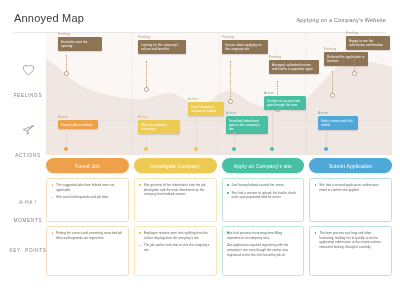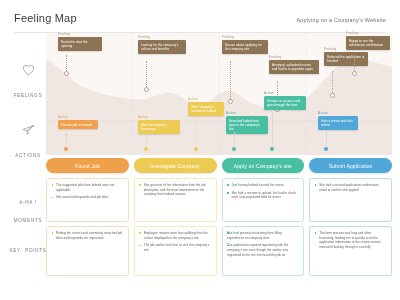--- a/index.html
+++ b/index.html
@@ -98,21 +98,21 @@
     content:""; position:absolute; left:0; top:1.3px;
     width:1.6px; height:1.6px; border-radius:.3px;
   }
 </style>
 <style>.card li[data-idx="0"]::before{background:#efa04b;}.card li[data-idx="1"]::before{background:#efa04b;}.card li[data-idx="2"]::before{background:#edca52;}.card li[data-idx="3"]::before{background:#48bfa0;}.card li[data-idx="4"]::before{background:#48bfa0;}.card li[data-idx="5"]::before{background:#4fa8d8;}.card li[data-idx="6"]::before{background:#efa04b;}.card li[data-idx="7"]::before{background:#edca52;}.card li[data-idx="8"]::before{background:#edca52;}.card li[data-idx="9"]::before{background:#48bfa0;}.card li[data-idx="10"]::before{background:#48bfa0;}.card li[data-idx="11"]::before{background:#4fa8d8;}</style></head>
 <body>
 
 <div class="page">
 
   <div class="header">
-    <div class="title">Feeling Map</div>
+    <div class="title">Annoyed Map</div>
     <div class="subtitle">Applying on a Company's Website</div>
   </div>
   <div class="rule"></div>
 
   <div class="rowlabel" style="top:62px;">
     <span class="icon">
       <svg width="13" height="12" viewBox="0 0 24 22" fill="none" stroke="#9a9a9a" stroke-width="1.6">
         <path d="M12 20S2.5 13.5 2.5 7.6A5.1 5.1 0 0 1 12 5a5.1 5.1 0 0 1 9.5 2.6C21.5 13.5 12 20 12 20z"></path>
       </svg>
     </span>

